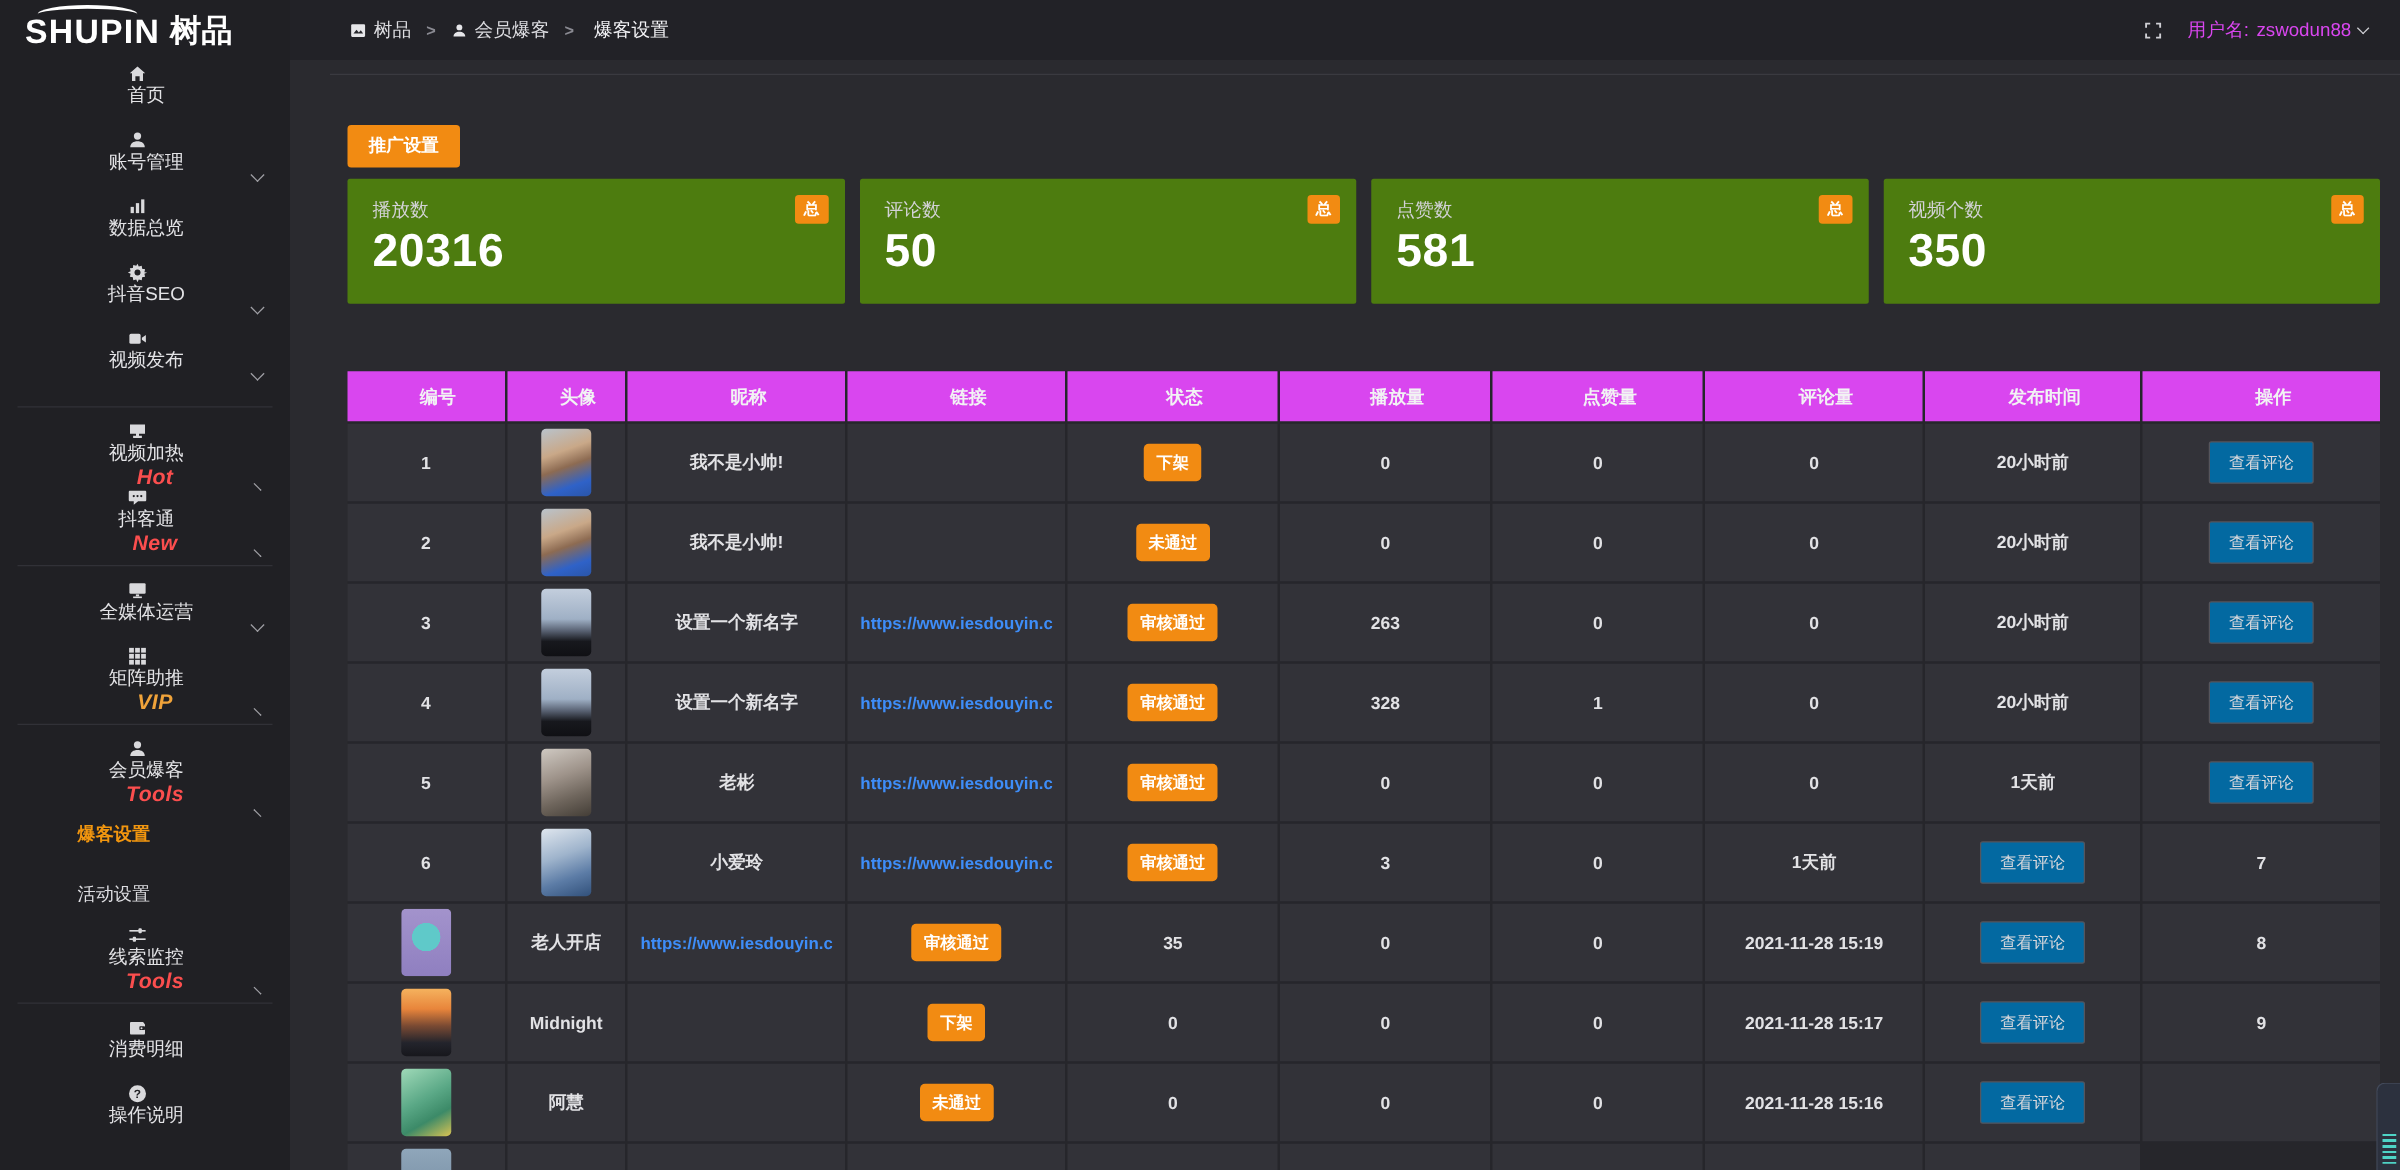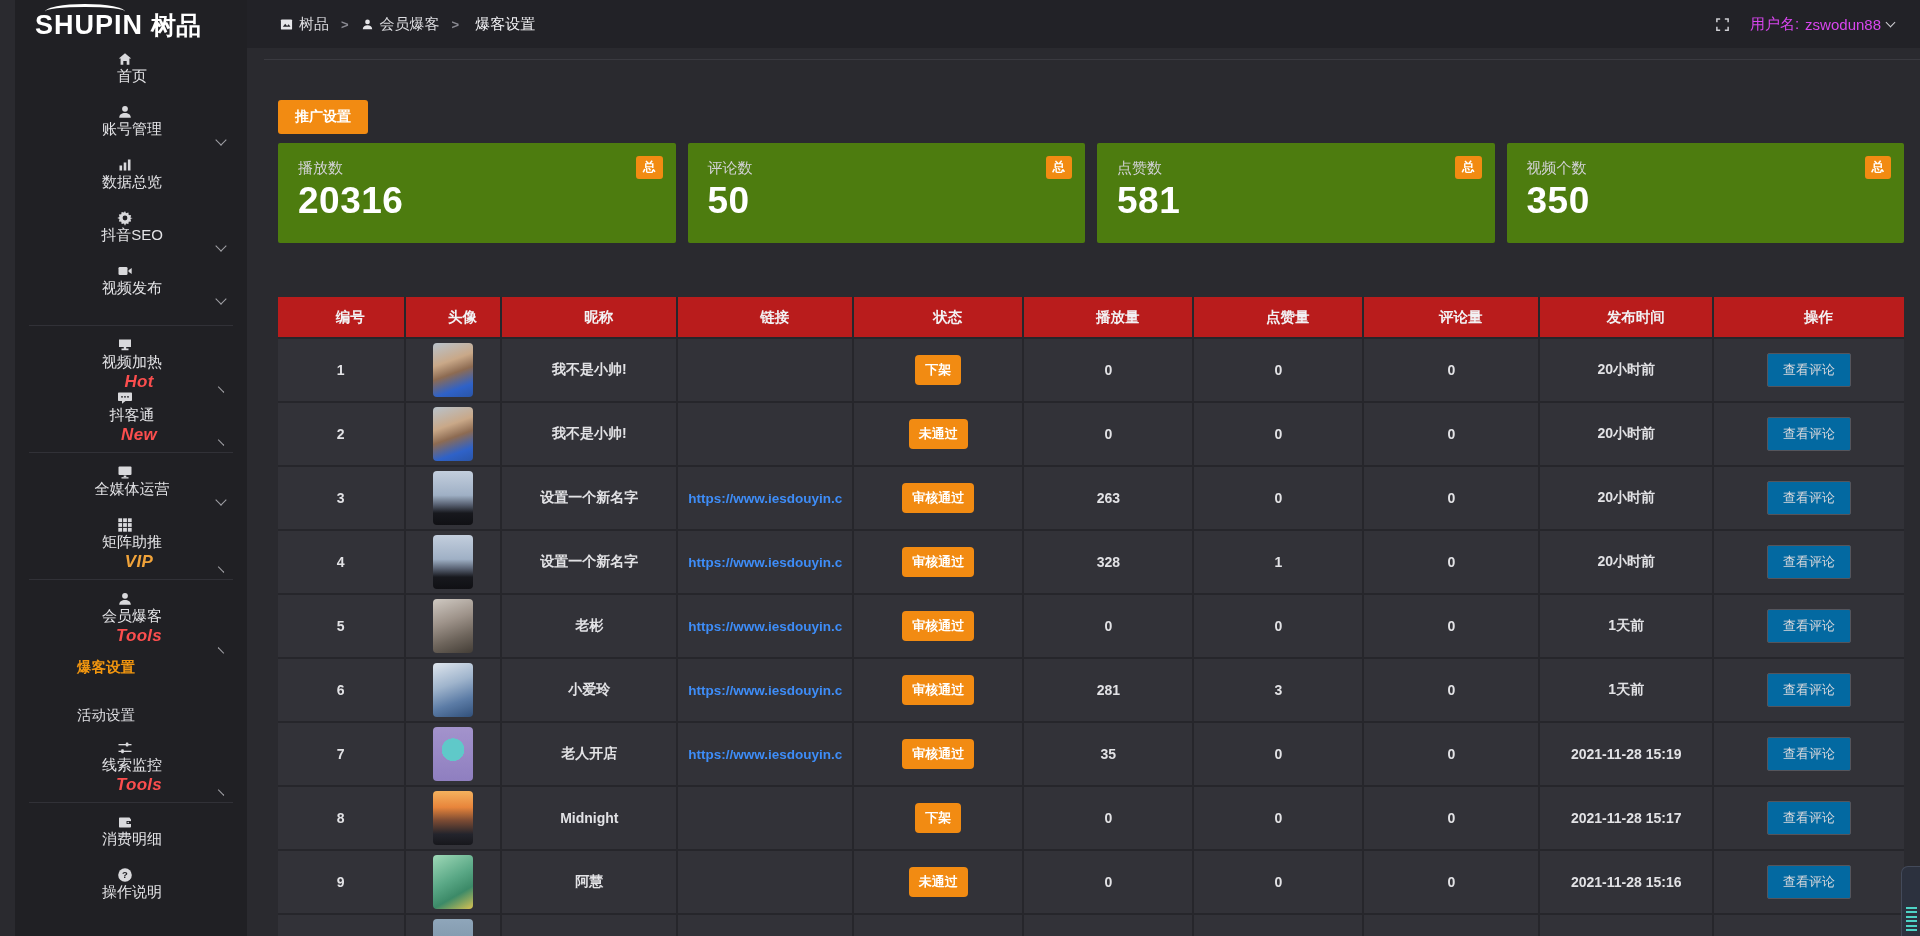--- a/index.html
+++ b/index.html
@@ -2,21 +2,21 @@
 <html><head>
 <meta charset="utf-8">
 <style>
   html,body{margin:0;padding:0;}
   body{
     width:1920px;height:936px;position:relative;overflow:hidden;
     background:#2a2a2f;color:#e6e6e8;
     font-family:"Liberation Sans","DejaVu Sans",sans-serif;
   }
   
-  .sidebar{position:absolute;left:15px;top:0;width:232px;height:936px;background:#202024;z-index:2;}
+  .sidebar{position:absolute;left:0;top:0;width:232px;height:936px;background:#202024;z-index:2;}
   .logo{height:50px;display:flex;align-items:center;padding-left:20px;}
   .logo-en{font-size:27px;font-weight:800;letter-spacing:1px;color:#fff;position:relative;line-height:1;}
   .logo-en::before{content:'';position:absolute;left:10px;top:-8px;width:74%;height:12px;
     border-top:3px solid #fff;border-radius:50%;}
   .logo-cn{font-size:25px;font-weight:900;color:#fff;margin-left:8px;line-height:1;}
   .nav-item{height:53px;display:flex;align-items:center;padding:0 22px 0 24px;cursor:pointer;flex-direction:column;}
   .icon{display:inline-flex;align-items:center;justify-content:center;flex:none;}
   .nav-item .icon{width:17px;height:17px;margin-right:15px;}
   .nav-label{font-size:15px;color:#e3e3e6;}
   .nav-badge{font-size:17px;font-style:italic;font-weight:800;margin-left:14px;letter-spacing:.3px;}
@@ -47,21 +47,21 @@
   .stat-card{flex:1;height:100px;background:#4d7c0f;border-radius:2px;position:relative;
     padding:16px 20px;box-sizing:border-box;}
   .stat-label{font-size:15px;color:#d2d2d6;}
   .stat-value{font-size:37px;font-weight:700;color:#fff;margin-top:3px;letter-spacing:.5px;line-height:1.1;}
   .stat-badge{position:absolute;top:13px;right:13px;background:#f28b12;color:#fff;font-size:12.5px;
     font-weight:700;padding:3px 7px;border-radius:3px;}
   
   .table{margin-top:54px;display:grid;gap:2px;background:#26262b;
     grid-template-columns:127fr 96fr 176fr 176fr 170fr 170fr 170fr 176fr 174fr 192fr;
     grid-template-rows:40px repeat(10,62px);}
-  .th{background:#b91c1c;display:flex;align-items:center;justify-content:center;
+  .th{background:#d946ef;display:flex;align-items:center;justify-content:center;
     font-size:14.5px;font-weight:700;color:#f2f2f4;padding-left:19px;}
   .td{background:#323238;display:flex;align-items:center;justify-content:center;
     font-size:14px;font-weight:700;color:#e2e2e5;overflow:hidden;}
   .avatar{width:40px;height:54px;border-radius:4px;display:inline-block;}
   .av-boy{background:linear-gradient(160deg,#b9c3cc 0%,#c9a888 35%,#8d6b52 55%,#2f62c8 80%,#2a55a8 100%);}
   .av-sky{background:linear-gradient(180deg,#c3cedd 0%,#9fb0c5 45%,#5a6374 62%,#17181d 78%,#101014 100%);}
   .av-man{background:linear-gradient(160deg,#cfc9c2 0%,#9e938a 40%,#6e655c 70%,#433d36 100%);}
   .av-girl{background:linear-gradient(160deg,#dfe6ee 0%,#9fb4cc 40%,#5c7ca6 70%,#31507a 100%);}
   .av-cartoon{background:radial-gradient(circle at 50% 42%,#5fc9c9 0 30%,rgba(0,0,0,0) 31%),
     linear-gradient(180deg,#a393cc,#8f7fc0);}
@@ -432,21 +432,20 @@
         <div class="td">
           <span class="avatar av-girl"></span>
         </div>
         <div class="td">小爱玲</div>
         <div class="td">
           <a class="link" href="#">https://www.iesdouyin.c</a>
         </div>
         <div class="td">
           <span class="badge">审核通过</span>
         </div>
-        <div class="td">281</div>
         <div class="td">3</div>
         <div class="td">0</div>
         <div class="td">1天前</div>
         <div class="td">
           <button class="action-btn">查看评论</button>
         </div>
         <div class="td">7</div>
         <div class="td">
           <span class="avatar av-cartoon"></span>
         </div>

